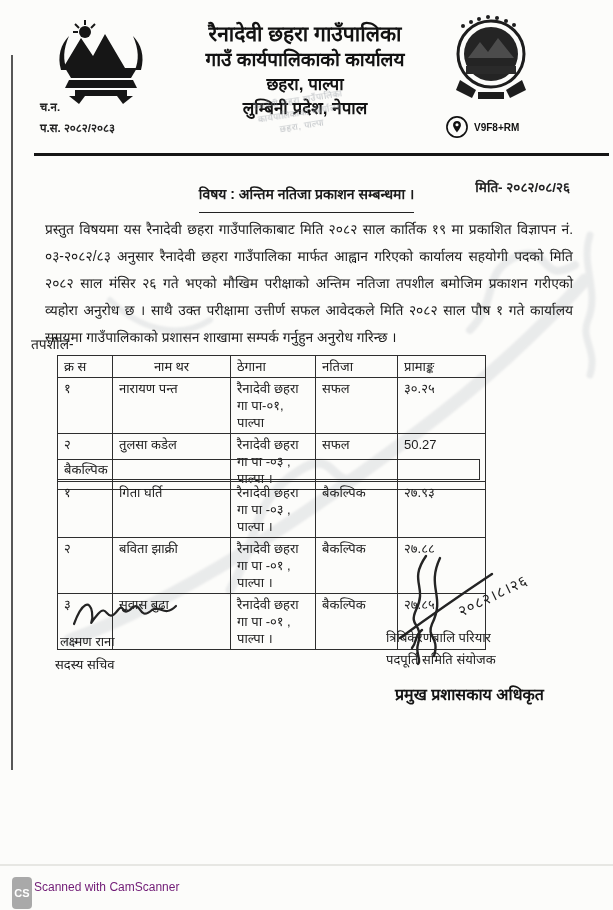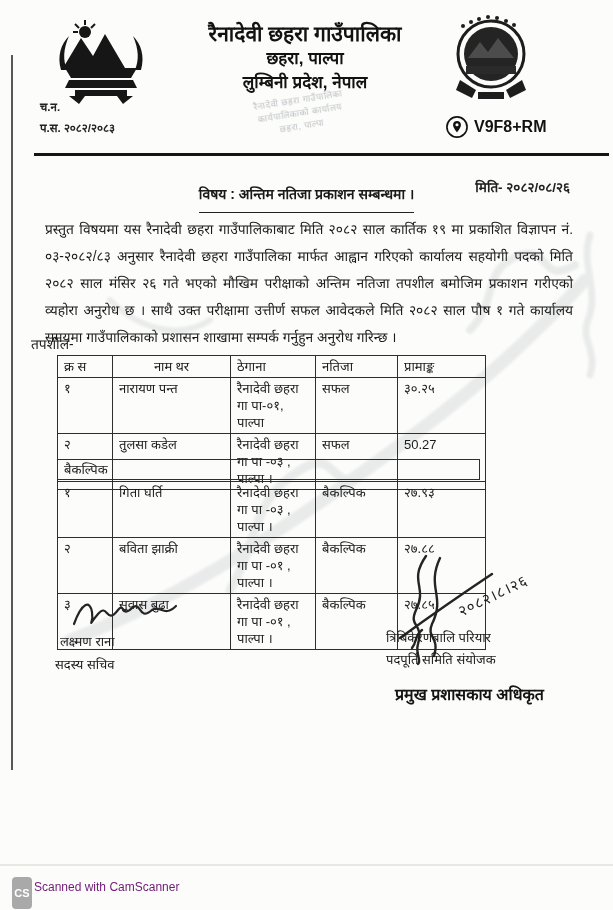--- a/index.html
+++ b/index.html
@@ -13,21 +13,21 @@
 
   
   .hdr-title { left:140px; top:20px; width:330px; text-align:center; font-weight:bold; color:#121212; }
   .t1 { font-size:21px; line-height:27px; }
   .t2 { font-size:19px; line-height:26px; }
   .t3 { font-size:17px; line-height:24px; }
   .t4 { font-size:17px; line-height:24px; }
   .refs { left:40px; font-size:11.5px; font-weight:bold; color:#222; }
 
   .pluscode { left:446px; top:116px; display:flex; align-items:center; gap:6px; }
-  .pluscode span { font-size:16px; font-weight:bold; color:#111; }
+  .pluscode span { font-size:10px; font-weight:bold; color:#111; }
 
   
   .stamp { left:220px; top:94px; width:160px; transform:rotate(-9deg); text-align:center;
            color:#8e949c; opacity:.6; filter:blur(.3px); }
   .stamp div { font-size:9px; line-height:13px; letter-spacing:.5px; }
 
   .rule { left:34px; top:153px; width:575px; height:3px; background:#151515; }
 
   .dateline { right:43px; top:178px; font-size:13.5px; font-weight:bold; color:#222; }
 
@@ -123,20 +123,21 @@
   <div class="abs pluscode">
     <svg width="22" height="22" viewBox="0 0 24 24">
       <circle cx="12" cy="12" r="11" fill="none" stroke="#111" stroke-width="1.8"></circle>
       <path d="M12 5.5c-2.5 0-4.3 1.8-4.3 4.2 0 3.1 4.3 8 4.3 8s4.3-4.9 4.3-8c0-2.4-1.8-4.2-4.3-4.2zm0 5.8a1.7 1.7 0 1 1 0-3.4 1.7 1.7 0 0 1 0 3.4z" fill="#111"></path>
     </svg>
     <span>V9F8+RM</span>
   </div>
 
   <div class="abs hdr-title">
     <div class="t1">रैनादेवी छहरा गाउँपालिका</div>
+    <div class="t2">गाउँ कार्यपालिकाको कार्यालय</div>
     <div class="t3">छहरा, पाल्पा</div>
     <div class="t4">लुम्बिनी प्रदेश, नेपाल</div>
   </div>
 
   <div class="abs stamp">
     <div>रैनादेवी छहरा गाउँपालिका</div>
     <div>कार्यपालिकाको कार्यालय</div>
     <div>छहरा, पाल्पा</div>
   </div>
 

